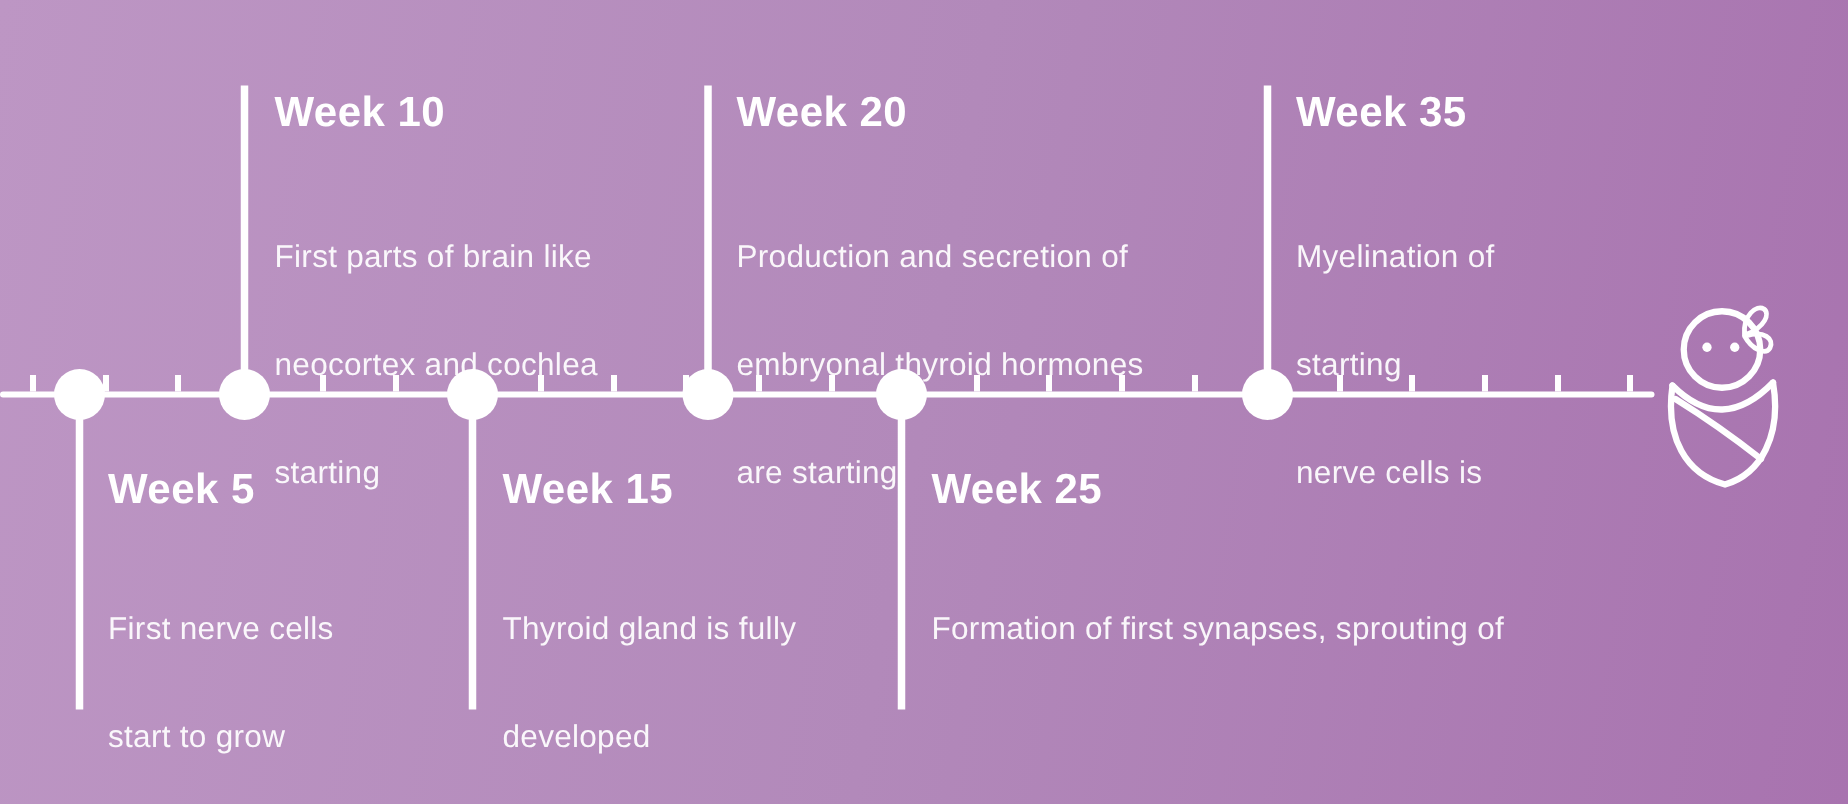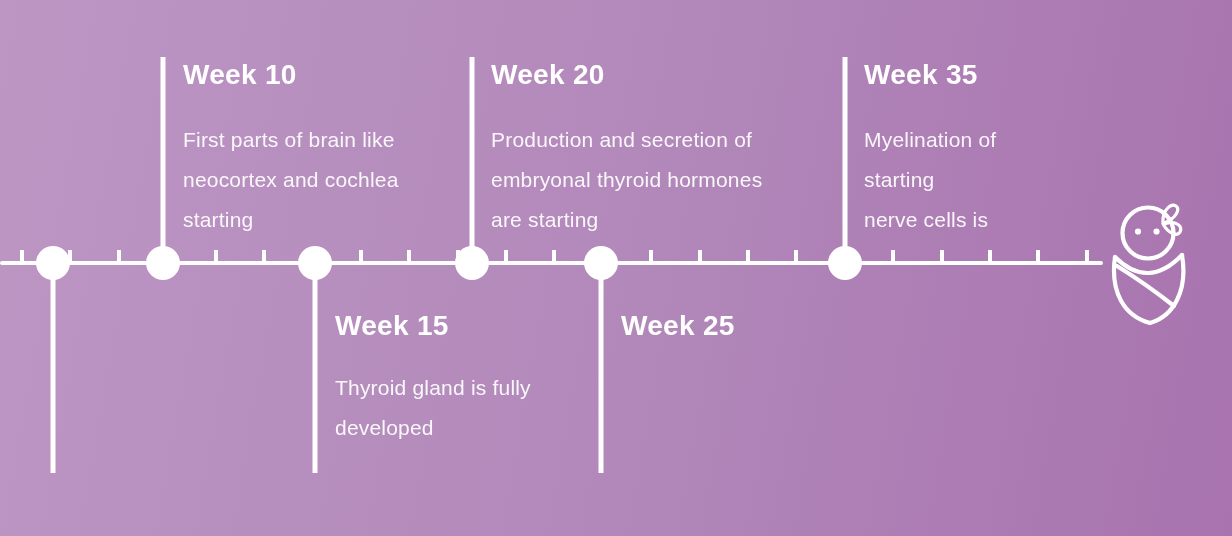--- a/index.html
+++ b/index.html
@@ -42,21 +42,21 @@
   
   .event { position: absolute; color: #ffffff; }
   .event .week-title {
     font-size: 28px; font-weight: 700; line-height: 40px;
     letter-spacing: 0.3px; color: #ffffff; white-space: nowrap;
   }
   .event .desc { position: absolute; left: 0; }
   .event.above .week-title { position: absolute; left: 0; top: 0; }
   .event .desc-line {
     font-size: 21px; font-weight: 400; line-height: 40px;
-    letter-spacing: 0.2px; color: rgba(255,255,255,0.93); white-space: nowrap;
+    letter-spacing: 0.2px; color: rgba(255,255,255,0.93); white-space: nowrap; margin-top: 32px;
   }
   
   .event-week-5   { left: 72px;  top: 306px; }
   .event-week-10  { left: 183px; top: 55px;  }
   .event-week-15  { left: 335px; top: 306px; }
   .event-week-20  { left: 491px; top: 55px;  }
   .event-week-25  { left: 621px; top: 306px; }
   .event-week-35  { left: 864px; top: 55px;  }
   .event .desc { top: 65px; }            
   .event.below .desc { top: 62px; }
@@ -83,20 +83,27 @@
   <div class="vline down x-601"></div>
   <div class="vline up   x-845"></div>
 
   <div class="node x-53"></div>
   <div class="node x-163"></div>
   <div class="node x-315"></div>
   <div class="node x-472"></div>
   <div class="node x-601"></div>
   <div class="node x-845"></div>
 
+  <div class="event below event-week-5">
+    <div class="week-title">Week 5</div>
+    <div class="desc">
+      <div class="desc-line">First nerve cells</div>
+      <div class="desc-line">start to grow</div>
+    </div>
+  </div>
 
   <div class="event above event-week-10">
     <div class="week-title">Week 10</div>
     <div class="desc">
       <div class="desc-line">First parts of brain like</div>
       <div class="desc-line">neocortex and cochlea</div>
       <div class="desc-line">starting</div>
     </div>
   </div>
 
@@ -113,20 +120,21 @@
     <div class="desc">
       <div class="desc-line">Production and secretion of</div>
       <div class="desc-line">embryonal thyroid hormones</div>
       <div class="desc-line">are starting</div>
     </div>
   </div>
 
   <div class="event below event-week-25">
     <div class="week-title">Week 25</div>
     <div class="desc">
+      <div class="desc-line">Formation of first synapses, sprouting of</div>
     </div>
   </div>
 
   <div class="event above event-week-35">
     <div class="week-title">Week 35</div>
     <div class="desc">
       <div class="desc-line">Myelination of</div>
       <div class="desc-line">starting</div>
       <div class="desc-line">nerve cells is</div>
     </div>

